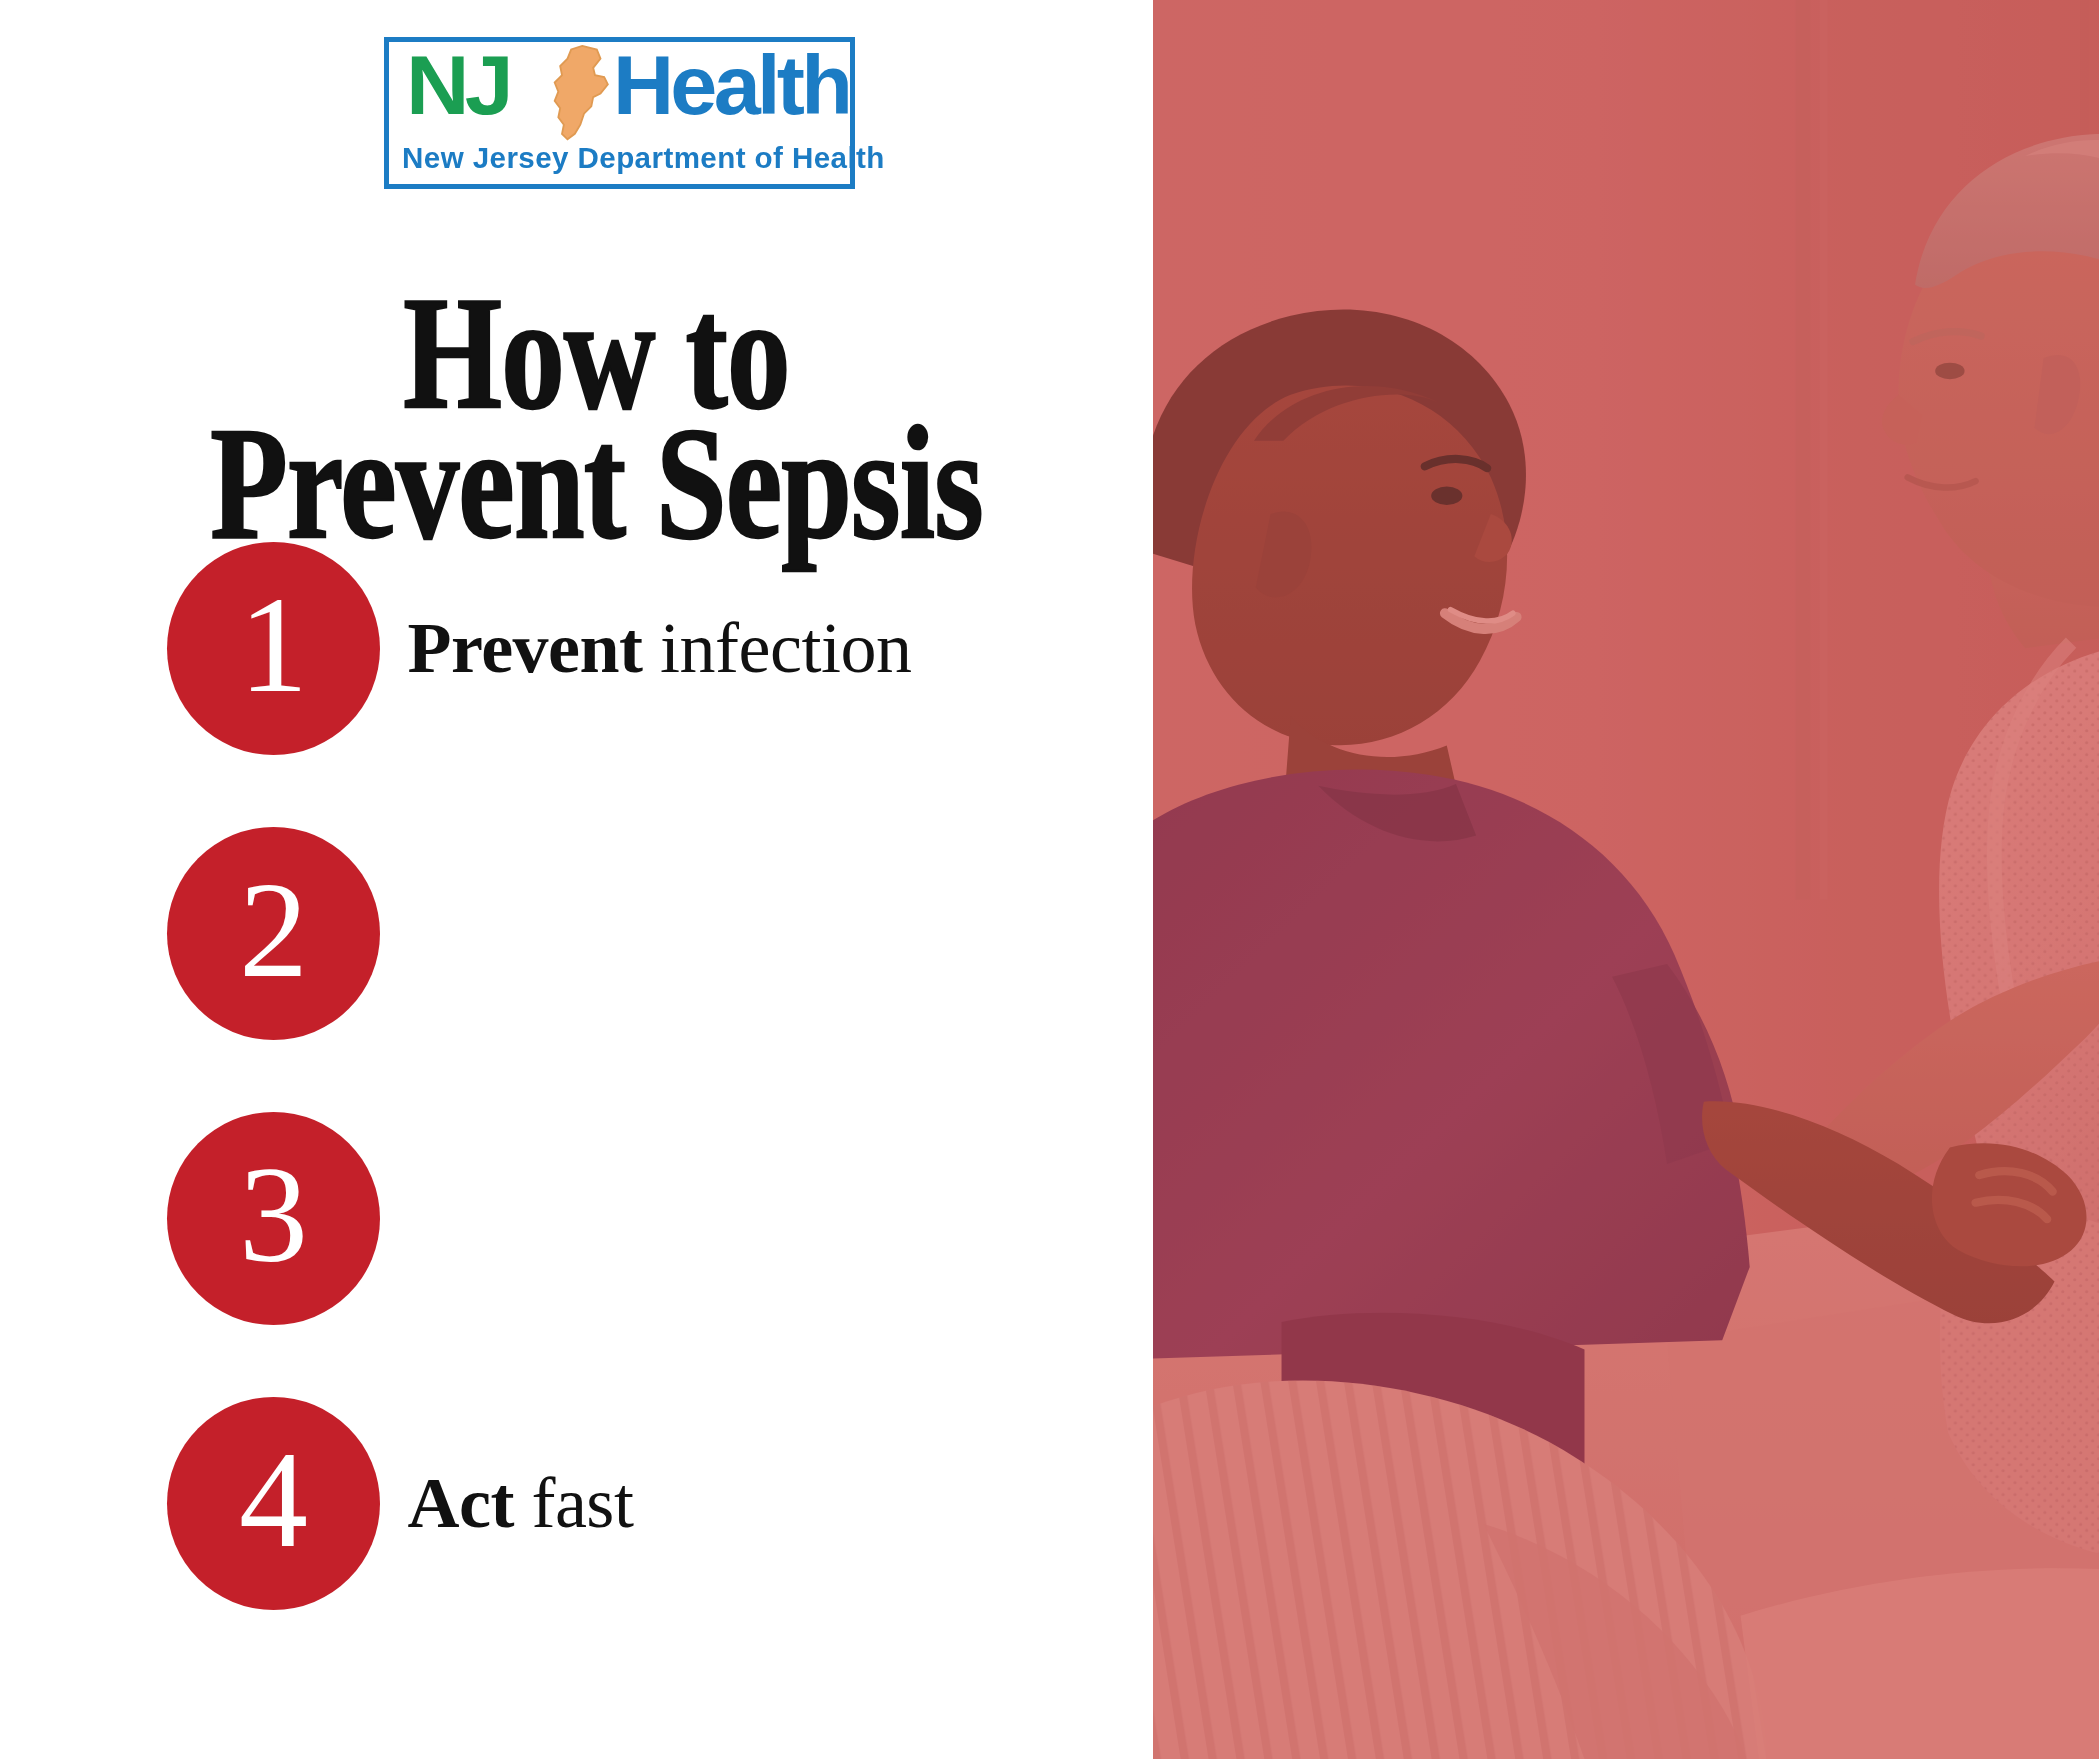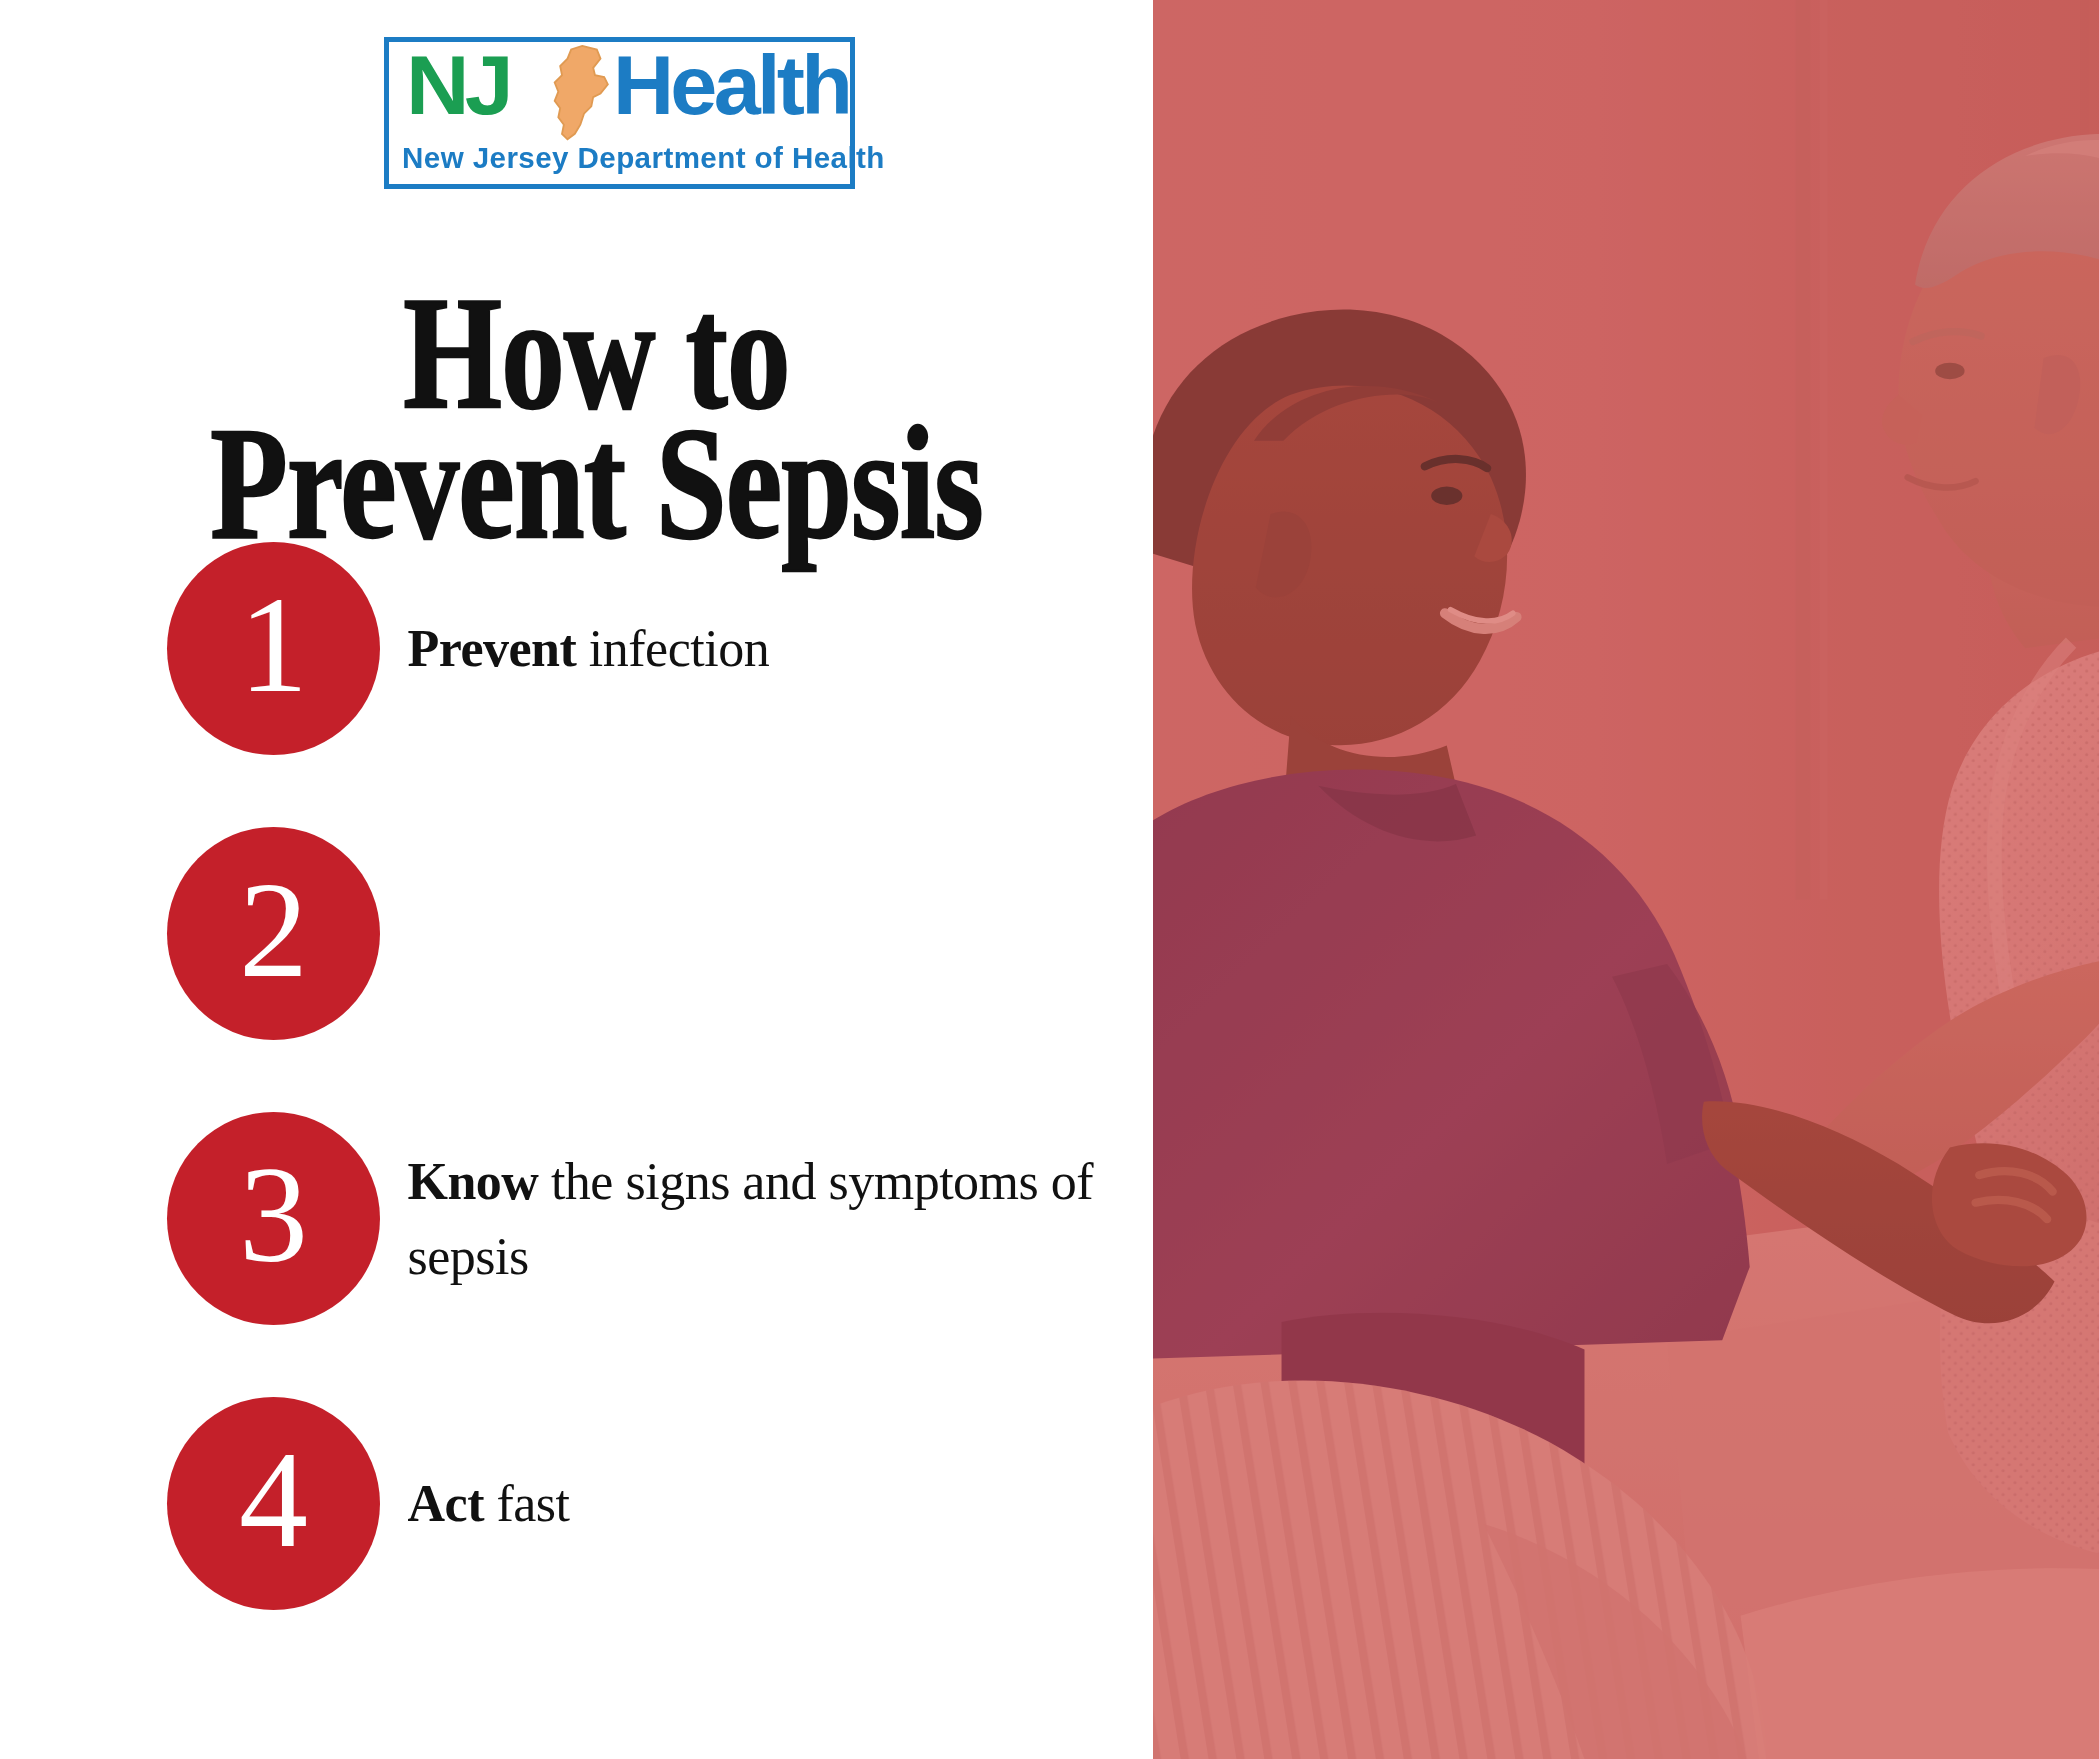--- a/index.html
+++ b/index.html
@@ -153,21 +153,21 @@
     font-size: 138px;
     line-height: 138px;
     font-weight: normal;
     box-sizing: border-box;
     padding-bottom: 7.3px;
   }
   .step-text {
     margin-left: 27.5px;
     max-width: 725px;
     font-family: "Liberation Serif", serif;
-    font-size: 52px;
+    font-size: 72px;
     line-height: 75px;
     color: #111111;
     letter-spacing: -0.5px;
   }
   .step-text b {
     font-weight: bold;
   }
 
   
   .photo-panel {
@@ -234,23 +234,20 @@
           <b>Prevent</b><span> infection</span>
         </div>
       </div>
 
       <div class="step-row">
         <div class="step-badge">2</div>
       </div>
 
       <div class="step-row">
         <div class="step-badge">3</div>
-        <div class="step-text">
-          <b>Know</b><span> the signs and symptoms of sepsis</span>
-        </div>
       </div>
 
       <div class="step-row">
         <div class="step-badge">4</div>
         <div class="step-text">
           <b>Act</b><span> fast</span>
         </div>
       </div>
 
     </div>

